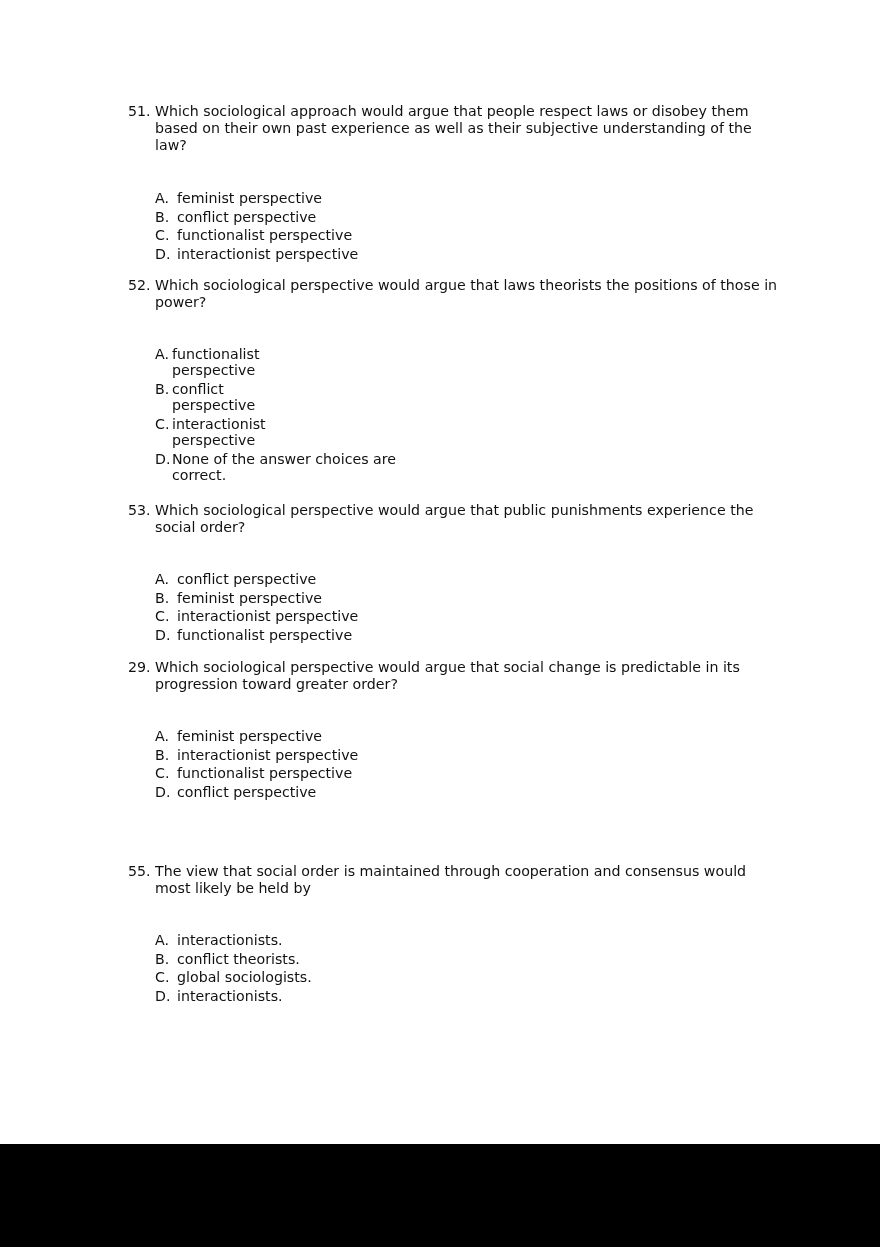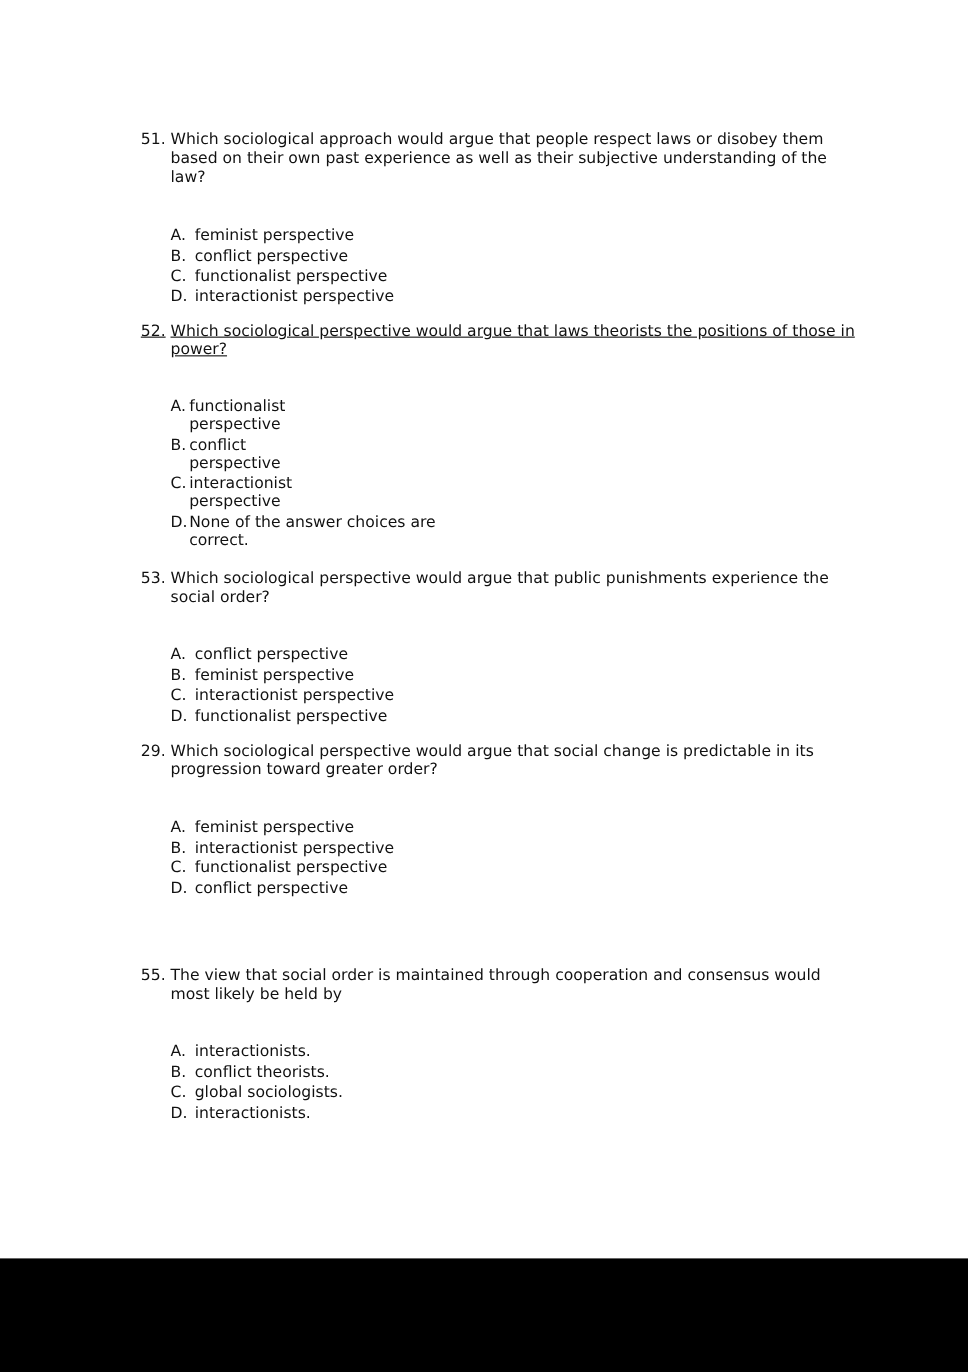--- a/index.html
+++ b/index.html
@@ -30,21 +30,20 @@
       width: 880px;
       height: 103px;
       background: #000000;
     }
     .question {
       position: absolute;
       left: 128px;
       width: 650px;
       font-size: 14.2px;
       line-height: 17px;
-      margin-top: 16px;
     }
     .q-stem {
       display: flex;
     }
     .q-num {
       width: 27px;
       flex: 0 0 27px;
       white-space: nowrap;
     }
     .q-text {
@@ -109,21 +108,21 @@
         <span class="opt-letter">C.</span>
         <span class="opt-text">functionalist perspective</span>
       </li>
       <li class="option">
         <span class="opt-letter">D.</span>
         <span class="opt-text">interactionist perspective</span>
       </li>
     </ul>
   </div>
 
-  <div class="question" style="top:277px;text-decoration:underline;">
+  <div class="question" style="top:277px;">
     <div class="q-stem">
       <span class="q-num">52.</span>
       <span class="q-text">Which sociological perspective would argue that laws theorists the positions of those in power?</span>
     </div>
     <ul class="options narrow" style="top:69px;">
       <li class="option">
         <span class="opt-letter">A.</span>
         <span class="opt-text w-short">functionalist perspective</span>
       </li>
       <li class="option">

